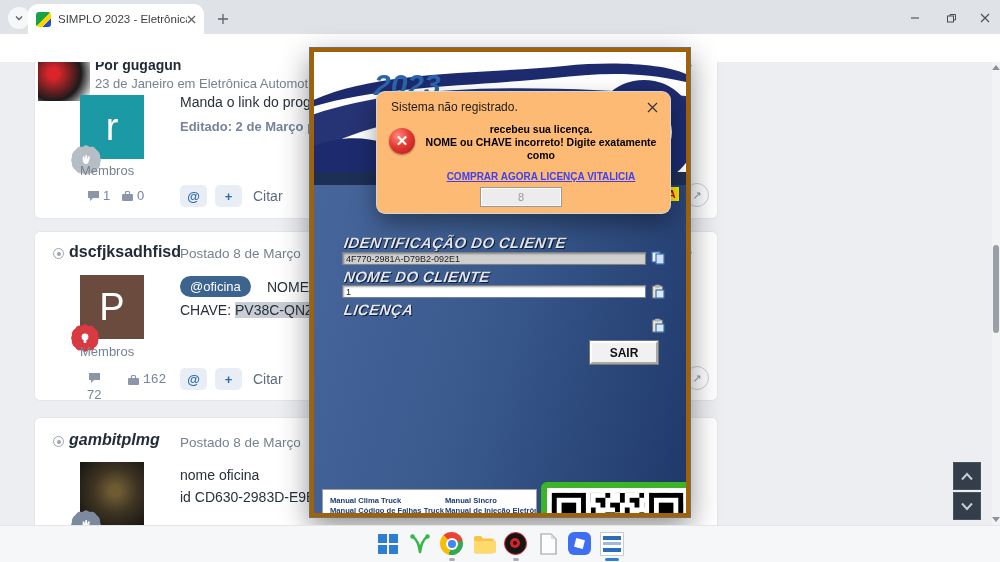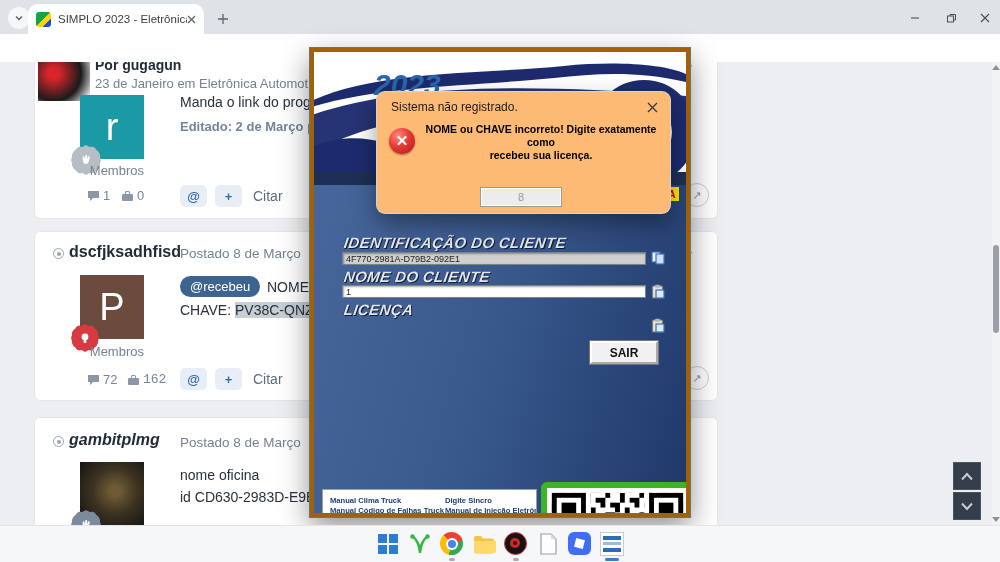--- a/index.html
+++ b/index.html
@@ -24,21 +24,21 @@
           display:flex;align-items:center;padding:0 10px;box-sizing:border-box;}
   .url{font-size:12px;color:#27292c;margin-left:8px;white-space:nowrap;overflow:hidden;}
 
   
   .content{left:0;top:62px;width:1000px;height:463px;background:#eceef1;overflow:hidden;}
   .card{background:#fff;border-radius:5px;box-shadow:0 0 0 1px #e4e7ea;position:absolute;left:35px;width:682px;}
   .uname{font-weight:bold;color:#222c38;}
   .meta{color:#76828f;}
   .avatar-big{width:64px;height:64px;display:flex;align-items:center;justify-content:center;
               color:#fff;font-size:38px;}
-  .role{color:#76828f;font-size:13px;text-align:right;width:64px;}
+  .role{color:#76828f;font-size:13px;text-align:left;width:64px;}
   .pillbtn{width:27px;height:22px;border-radius:5px;background:#e9eef6;color:#2f6bab;font-size:13px;
            display:flex;align-items:center;justify-content:center;font-weight:bold;}
   .citar{font-size:14px;color:#5c6c80;}
   .stat{font-size:13px;color:#77849a;display:flex;align-items:center;gap:3px;}
   .badge{border-radius:50%;display:flex;align-items:center;justify-content:center;
          clip-path:polygon(50% 0,63% 7%,78% 4%,85% 17%,99% 24%,97% 39%,100% 50%,97% 61%,99% 76%,85% 83%,78% 96%,63% 93%,50% 100%,37% 93%,22% 96%,15% 83%,1% 76%,3% 61%,0 50%,3% 39%,1% 24%,15% 17%,22% 4%,37% 7%);}
   .dots{color:#4a7bb5;font-size:9px;letter-spacing:1px;font-weight:bold;}
   .sharec{width:22px;height:22px;border-radius:50%;border:1.5px solid #c9ced4;display:flex;align-items:center;justify-content:center;color:#8b97a4;font-size:11px;}
   .reccirc{width:9px;height:9px;border:1.5px solid #9aa4af;border-radius:50%;position:relative;}
   .reccirc:after{content:"";position:absolute;left:2.5px;top:2.5px;width:4px;height:4px;border-radius:50%;background:#9aa4af;}
@@ -232,34 +232,34 @@
       <div class="abs avatar-big" style="left:45px;top:43px;background:#6a4b3e;">
           <span>P</span>
         </div>
       <div class="abs badge" style="left:36px;top:92px;width:28px;height:28px;background:#d93a42;">
         <svg width="12" height="13" viewBox="0 0 12 13">
             <circle cx="6" cy="5" r="3.4" fill="#fff"></circle>
             <rect x="4.6" y="8" width="2.8" height="3" rx="1" fill="#fff"></rect>
           </svg>
       </div>
       <div class="abs role" style="left:45px;top:112px;">Membros</div>
-      <div class="abs stat" style="left:52px;top:140px;">
+      <div class="abs stat" style="left:52px;top:140px;flex-direction:column;">
         <svg width="13" height="12" viewBox="0 0 13 12">
             <path d="M1 1 H12 V8 H6 L3 11 V8 H1 Z" fill="#8b97a6"></path>
           </svg>
         <span>72</span>
       </div>
       <div class="abs stat" style="left:92px;top:140px;font-family:Liberation Mono, monospace;">
         <svg width="13" height="12" viewBox="0 0 13 12">
             <rect x="1" y="4" width="11" height="7" rx="1" fill="#8b97a6"></rect>
             <path d="M4.5 4 V2.5 A1 1 0 0 1 5.5 1.5 H7.5 A1 1 0 0 1 8.5 2.5 V4" fill="none" stroke="#8b97a6" stroke-width="1.2"></path>
           </svg>
         <span>162</span>
       </div>
-      <span class="abs" style="left:145px;top:44px;background:#3c648e;color:#fff;font-size:13px;padding:3px 10px;border-radius:12px;">@recebeu</span>
+      <span class="abs" style="left:145px;top:44px;background:#3c648e;color:#fff;font-size:13px;padding:3px 10px;border-radius:12px;">@oficina</span>
       <span class="abs" style="left:232px;top:47px;font-size:14px;color:#28313c;">NOME:1</span>
       <div class="abs" style="left:145px;top:70px;font-size:14px;color:#28313c;">
         <span>CHAVE:</span>
         <span class="selhl">PV38C-QNZLV-BS</span>
       </div>
       <div class="abs pillbtn" style="left:145px;top:136px;">@</div>
       <div class="abs pillbtn" style="left:180px;top:136px;">+</div>
       <div class="abs citar" style="left:218px;top:139px;">Citar</div>
       <div class="abs sharec" style="right:8px;top:134px;">↗</div>
     </div>
@@ -333,21 +333,21 @@
 
       <div class="abs wbtn" style="left:276px;top:169px;width:68px;height:23px;">SAIR</div>
 
       <div class="abs manpanel">
         <div class="abs mcol" style="left:7px;top:6px;">
           <div>Manual Clima Truck</div>
             <div>Manual Código de Falhas Truck</div>
 
         </div>
         <div class="abs mcol" style="left:122px;top:6px;">
-          <div>Digite Sincro</div>
+          <div>Manual Sincro</div>
             <div>Manual de Injeção Eletrônica</div>
 
         </div>
 
       </div>
 
       <div class="abs qrbox">
         <svg width="141" height="146" viewBox="0 0 29 30">
           <defs>
             <pattern id="qd" width="7" height="7" patternUnits="userSpaceOnUse">
@@ -388,23 +388,24 @@
 
   <div class="abs dlg">
     <div class="abs dlg-title" style="left:14px;top:8px;">Sistema não registrado.</div>
     <div class="abs" style="right:12px;top:7px;">
       <svg width="11" height="11" viewBox="0 0 11 11">
           <path d="M1 1 L10 10 M10 1 L1 10" stroke="#333" stroke-width="1.2"></path>
         </svg>
     </div>
     <div class="abs erricon" style="left:12px;top:36px;">✕</div>
     <div class="abs dmsg" style="left:44px;top:31px;width:240px;">
-      <div>NOME ou CHAVE incorreto! Digite exatamente como</div>
-        <div>recebeu sua licença.</div>
-    </div>
+      <div>recebeu sua licença.</div>
+        <div>NOME ou CHAVE incorreto! Digite exatamente como</div>
+    </div>
+    <div class="abs dlink" style="left:44px;top:79px;width:240px;">COMPRAR AGORA LICENÇA VITALICIA</div>
     <div class="abs dbtn" style="left:103px;top:95px;width:80px;height:18px;">8</div>
   </div>
 
   <div class="abs taskbar">
     <div class="abs tbicon" style="left:376px;">
       <svg width="24" height="24" viewBox="0 0 24 24">
           <rect x="2" y="2" width="9" height="9" fill="#2d7dd2"></rect>
           <rect x="13" y="2" width="9" height="9" fill="#2d7dd2"></rect>
           <rect x="2" y="13" width="9" height="9" fill="#2d7dd2"></rect>
           <rect x="13" y="13" width="9" height="9" fill="#2d7dd2"></rect>

